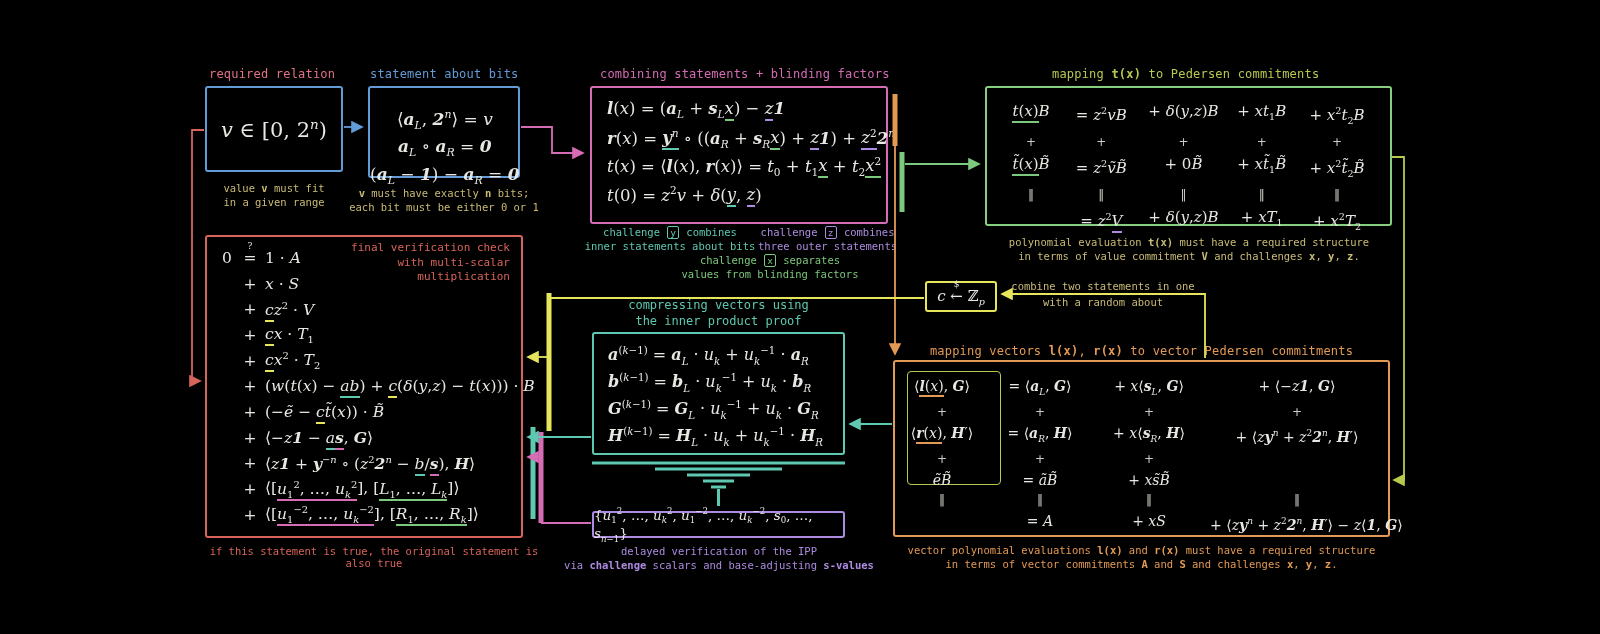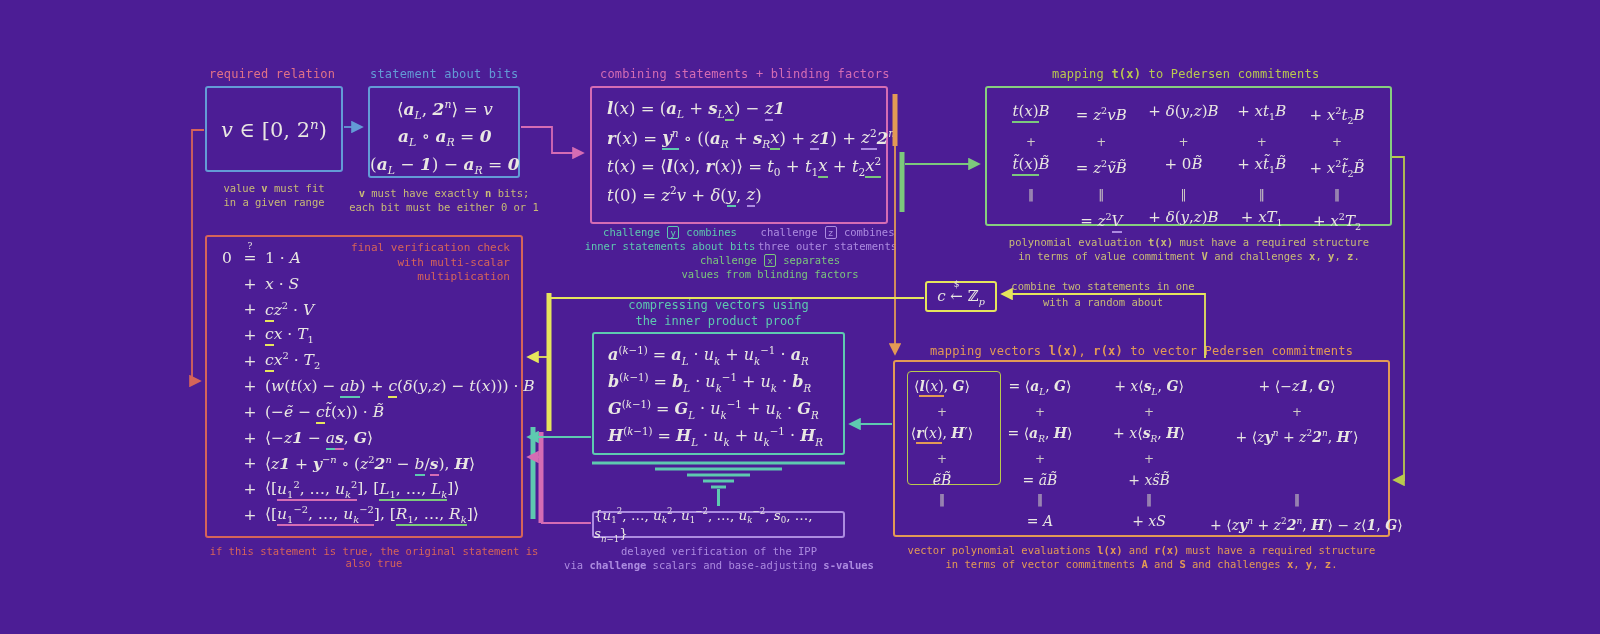--- a/index.html
+++ b/index.html
@@ -1,17 +1,17 @@
 <!DOCTYPE html>
 <html><head>
 <meta charset="utf-8">
 <style>
   *{box-sizing:border-box;margin:0;padding:0}
   body{background:#303030}
-  #stage{position:relative;width:1600px;height:634px;background:#4c1d95;overflow:hidden;
+  #stage{position:relative;width:1600px;height:634px;background:#000000;overflow:hidden;
          font-family:"DejaVu Sans Mono",monospace;color:#e9e7e2}
   .label{position:absolute;font-size:12px;white-space:nowrap;letter-spacing:.2px}
   .math{font-family:"DejaVu Serif","DejaVu Sans",serif}
   .math i{font-style:italic}
   .math b{font-style:italic;font-weight:700}
   .math sup,.math sub{font-size:64%}
   .cell{white-space:nowrap;text-align:center}
   .ug,.ut,.up,.uy,.um,.uo{border-bottom:2px solid;padding-bottom:1px}
   .ug{border-bottom-color:#7cc87c}.ut{border-bottom-color:#5ec9b0}.up{border-bottom-color:#ac8be0}
   .uy{border-bottom-color:#e6e55c}.um{border-bottom-color:#d56cb4}.uo{border-bottom-color:#e39a55}
@@ -24,21 +24,21 @@
   .rosec{color:#e17287}.bluec{color:#639bd6}.pinkc{color:#d56cb4}.olivec{color:#b9c94e}.khaki{color:#c9bb76}
   .tealc{color:#5ec9b0}.purplec{color:#ac8be0}.greenc{color:#7cc87c}.redc{color:#d66459}.orangec{color:#e39a55}
 
   #lbl-relation{left:209px;top:67px}
   #lbl-bits{left:370px;top:67px}
   #lbl-combining{left:600px;top:67px}
   #lbl-tcommit{left:1052px;top:67px}
   #lbl-lrcommit{left:893px;top:344px;width:497px;text-align:center}
 
   #box-relation{left:205px;top:86px;width:138px;height:86px;border-color:#639bd6;display:flex;align-items:center;justify-content:center;font-size:21px}
-  #box-bits{left:368px;top:86px;width:152px;height:92px;border-color:#639bd6;display:grid;grid-auto-rows:28px;align-items:center;justify-items:center;padding-top:8px;font-size:17px}
+  #box-bits{left:368px;top:86px;width:152px;height:92px;border-color:#639bd6;display:grid;grid-auto-rows:28px;align-items:center;justify-items:center;padding-top:18px;font-size:17px}
   #box-comb{left:590px;top:86px;width:298px;height:138px;border-color:#d56cb4;display:grid;grid-auto-rows:28px;align-items:center;justify-items:start;padding:8px 0 0 15px;font-size:16.5px}
   #box-comb .cell{text-align:right}
   #t-table{left:985px;top:86px;width:407px;height:140px;border-color:#86cf7e;display:grid;grid-template-columns:62px 78px 86px 70px 80px;justify-content:space-between;align-content:start;padding:10px 13px;font-size:15px}
   #t-table .cell{line-height:26px}
   #lr-table{left:893px;top:360px;width:497px;height:177px;border-color:#e39a55;display:grid;grid-template-columns:86px 96px 108px 174px;justify-content:space-between;align-content:start;padding:12px 4px;font-size:14px}
   #lr-table .cell{line-height:24px}
   #t-table .r1,#t-table .r3,#lr-table .r1,#lr-table .r3,#lr-table .r5{font-size:12px;line-height:17px;color:#cfccc5;font-family:"DejaVu Sans",sans-serif}
   #lr-inner{left:907px;top:371px;width:94px;height:114px;border:1.5px solid #b9c94e;border-radius:4px}
   #box-verif{left:205px;top:235px;width:318px;height:303px;border-color:#d66459;display:grid;grid-template-columns:16px 30px auto;grid-auto-rows:25.7px;align-items:center;align-content:start;padding:8px 0 0 12px;font-size:15.5px}
   #box-verif .c2{text-align:left}

